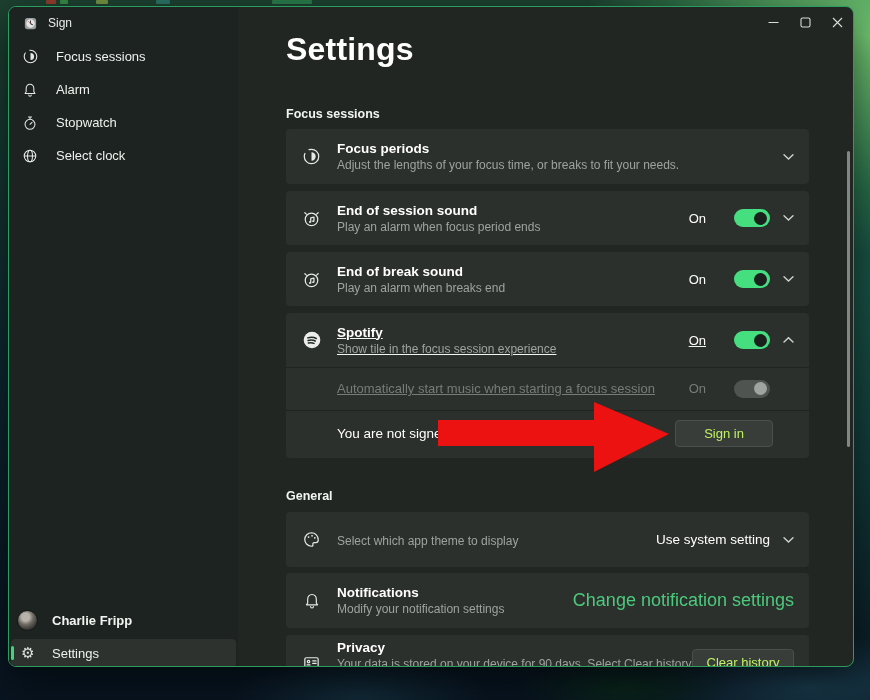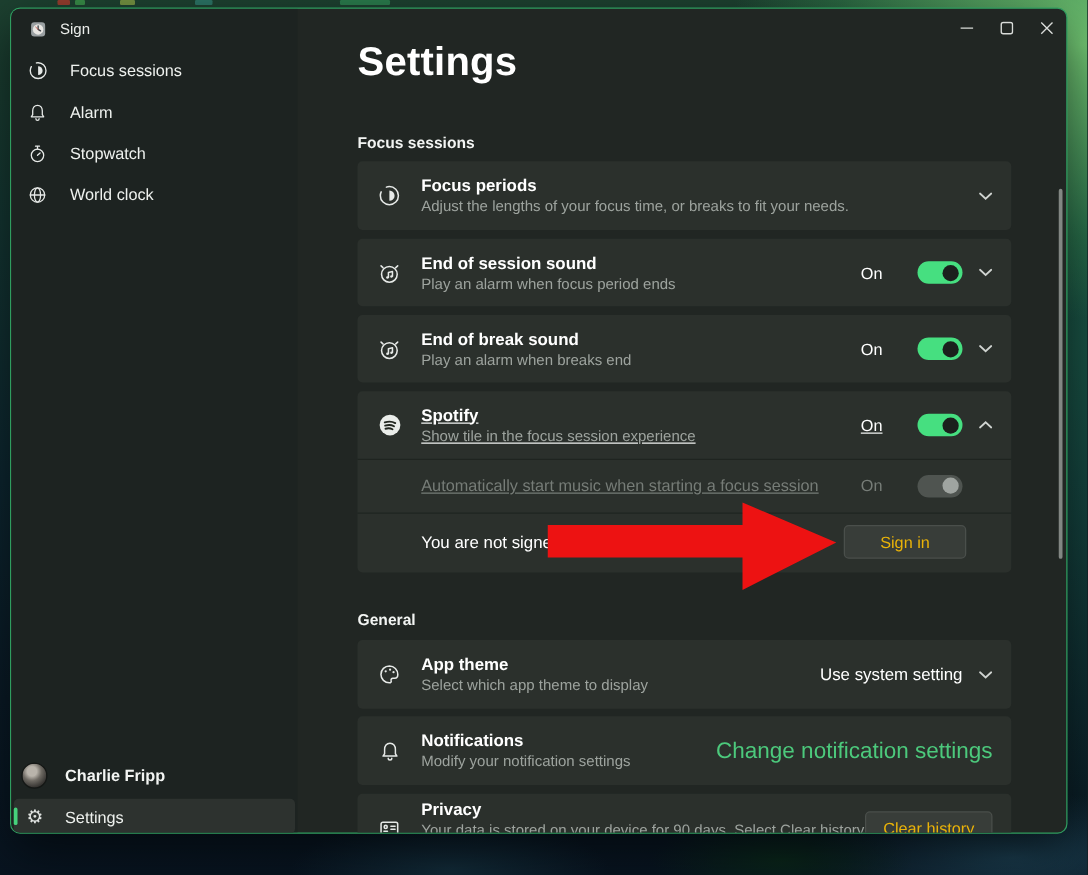--- a/index.html
+++ b/index.html
@@ -64,21 +64,21 @@
   .right { margin-left:auto; display:flex; align-items:center; }
   .on-label { font-size:13px; color:#ffffff; margin-right:28px; }
   .toggle { width:36px; height:18px; border-radius:10px; background:#46df80; position:relative; }
   .toggle .knob { position:absolute; top:2.5px; width:13px; height:13px; border-radius:50%; background:#1b201d; right:3px; }
   .toggle.disabled { background:#4f5450; }
   .toggle.disabled .knob { background:#9fa4a0; }
   .chev { margin-left:13px; display:flex; }
   .divider { position:absolute; left:0; width:100%; height:1px; background:#1f2420; }
   .sub-row { display:flex; align-items:center; padding:0 15px 0 51px; }
   .dis-text { font-size:13px; color:#767c77;text-decoration:underline; }
-  .btn { background:#383d39; border:1px solid #4a4f4b; border-radius:4px; color:#eab308;
+  .btn { background:#383d39; border:1px solid #4a4f4b; border-radius:4px; color:#bef264;
     font-size:13px; font-family:"Liberation Sans",sans-serif; display:flex; align-items:center; justify-content:center;text-align:center; }
   .value-text { font-size:13.5px; color:#ffffff; }
   .link { font-size:18px; color:#4cc97c; }
   .scrollbar { position:absolute; left:838px; top:144px; width:3px; height:296px; border-radius:2px; background:#828783; }
   .arrow-svg { position:absolute; left:429px; top:392px; }
 </style>
 </head>
 <body>
 
 <div class="wallpaper">
@@ -150,21 +150,21 @@
       <span>Stopwatch</span>
     </div>
     <div class="nav-item">
       <span class="icon-box">
         <svg class="ic" width="16" height="16" viewBox="0 0 20 20">
           <circle cx="10" cy="10" r="7.2"></circle>
           <ellipse cx="10" cy="10" rx="3.1" ry="7.2"></ellipse>
           <path d="M2.8 10 H17.2"></path>
         </svg>
       </span>
-      <span>World clock</span>
+      <span>Select clock</span>
     </div>
   </div>
 
   <div class="user-row">
     <span class="avatar"></span>
     <span class="user-name">Charlie Fripp</span>
   </div>
   <div class="settings-item">
     <span class="sel-pill"></span>
     <span class="icon-box">
@@ -305,21 +305,20 @@
     <div class="row" style="height:55px;">
       <span class="row-icon">
         <svg class="ic" width="19" height="19" viewBox="0 0 20 20">
           <path d="M10 2.9 a7.1 7.1 0 1 0 0 14.2 c1.2 0 1.8-0.8 1.5-1.8 c-0.3-1.1 0.3-2 1.4-2 h1.7 c1.5 0 2.5-1.3 2.5-3.1 A7.2 7.2 0 0 0 10 2.9 Z"></path>
           <circle cx="6.9" cy="7.4" r="0.95" fill="#e6e9e7" stroke="none"></circle>
           <circle cx="10.6" cy="6.1" r="0.95" fill="#e6e9e7" stroke="none"></circle>
           <circle cx="13.5" cy="8.2" r="0.95" fill="#e6e9e7" stroke="none"></circle>
         </svg>
       </span>
       <span class="row-text">
-        <div class="row-title">App theme</div>
         <div class="row-desc">Select which app theme to display</div>
       </span>
       <span class="right">
         <span class="value-text">Use system setting</span>
         <span class="chev">
           <svg width="11" height="8" viewBox="0 0 11 8">
               <path d="M1 1.8 L5.5 6 L10 1.8" fill="none" stroke="#cfd3d0" stroke-width="1.4" stroke-linecap="round"></path>
             </svg>
         </span>
       </span>

